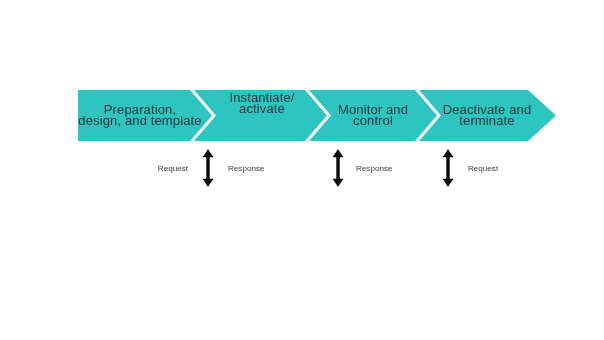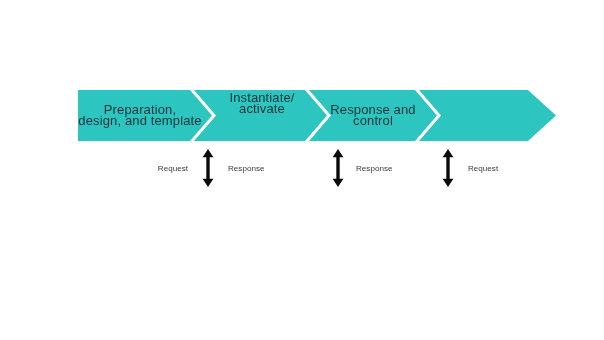--- a/index.html
+++ b/index.html
@@ -91,23 +91,25 @@
 
       <polygon fill="#2cc5bf" points="419,90 528,90 556,115.5 528,141 419,141 441,115.5"></polygon>
     </svg>
 
     <div class="stage-label" style="left:78px; top:104px; width:124px;">Preparation,
 design, and template</div>
 
     <div class="stage-label" style="left:212px; top:92px; width:100px;">Instantiate/
 activate</div>
 
-    <div class="stage-label" style="left:325px; top:104px; width:96px;">Response and
+    <div class="stage-label" style="left:325px; top:104px; width:96px;">Monitor and
 control</div>
 
+    <div class="stage-label" style="left:435px; top:104px; width:104px;">Deactivate and
+terminate</div>
 
   </div>
 
   <div class="exchange-arrow" style="left:201px; top:149px;">
     <svg viewBox="0 0 14 38" aria-hidden="true">
       <path fill="#0a0a0a" d="M7 0 L12.4 8.2 L8.7 8.2 L8.7 29.8 L12.4 29.8 L7 38 L1.6 29.8 L5.3 29.8 L5.3 8.2 L1.6 8.2 Z"></path>
     </svg>
   </div>
   <div class="exchange-caption left" style="left:112px; top:163px; width:76px;">Request</div>
   <div class="exchange-caption right" style="left:228px; top:163px; width:80px;">Response</div>

